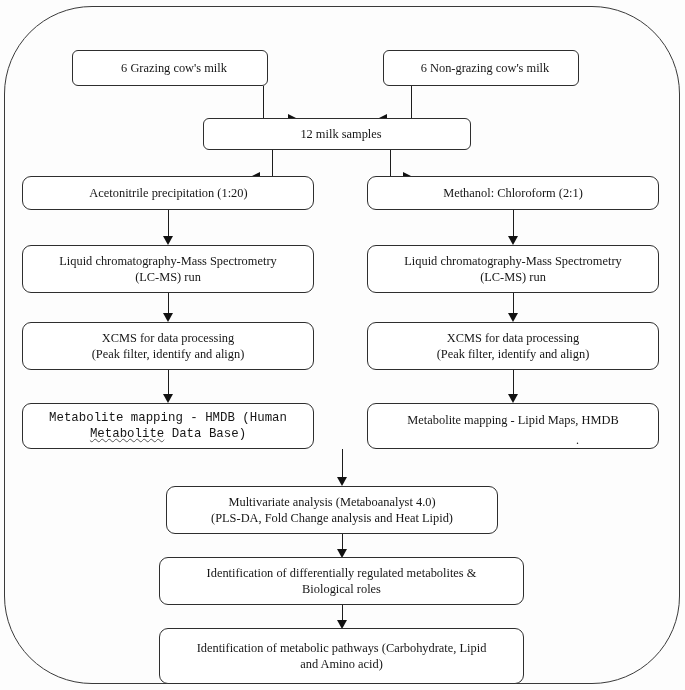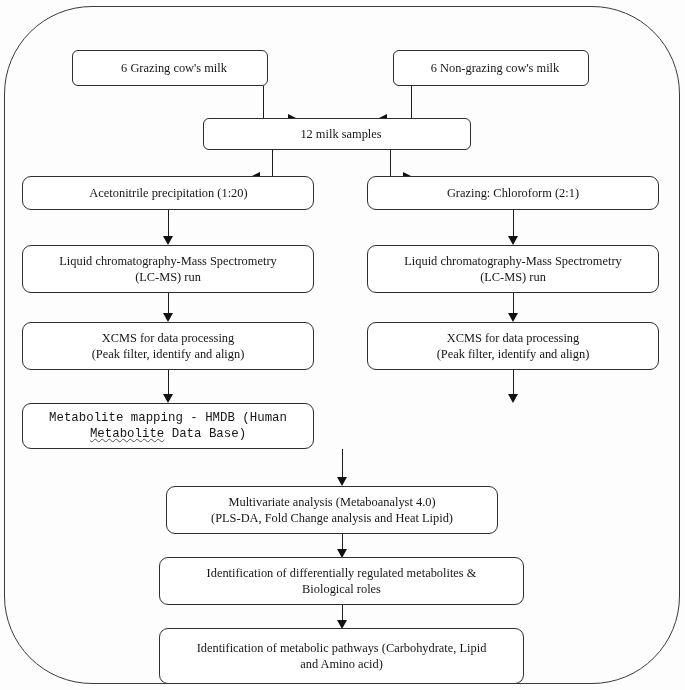--- a/index.html
+++ b/index.html
@@ -95,21 +95,21 @@
 <body>
 
 <div id="canvas">
 
   <div id="outer-frame"></div>
 
   <div class="flow-box square-ish" style="left:72px; top:50px; width:196px; height:36px;">
     <span class="txt">6 Grazing cow's milk</span>
   </div>
 
-  <div class="flow-box square-ish" style="left:393px; top:50px; width:196px; height:36px;justify-content:center;">
+  <div class="flow-box square-ish" style="left:383px; top:50px; width:196px; height:36px;justify-content:center;">
     <span class="txt">6 Non-grazing cow's milk</span>
   </div>
 
   <div class="vline" style="left:263px; top:86px; height:33px;"></div>
   <div class="hline" style="left:263px; top:118px; width:28px;"></div>
   <div class="arrow-right" style="left:288px; top:113.5px;"></div>
 
   <div class="vline" style="left:411px; top:86px; height:33px;"></div>
   <div class="hline" style="left:383px; top:118px; width:29px;"></div>
   <div class="arrow-left" style="left:377px; top:113.5px;"></div>
@@ -124,21 +124,21 @@
 
   <div class="vline" style="left:390px; top:150px; height:27px;"></div>
   <div class="hline" style="left:390px; top:176px; width:16px;"></div>
   <div class="arrow-right" style="left:403px; top:171.5px;"></div>
 
   <div class="flow-box" style="left:22px; top:176px; width:292px; height:34px;padding-left:9px;">
     <span class="txt">Acetonitrile precipitation (1:20)</span>
   </div>
 
   <div class="flow-box" style="left:367px; top:176px; width:292px; height:34px;">
-    <span class="txt">Grazing: Chloroform (2:1)</span>
+    <span class="txt">Methanol: Chloroform (2:1)</span>
   </div>
 
   <div class="vline" style="left:168px; top:210px; height:29px;"></div>
   <div class="arrow-down" style="left:163px; top:236px;"></div>
 
   <div class="vline" style="left:513px; top:210px; height:29px;"></div>
   <div class="arrow-down" style="left:508px; top:236px;"></div>
 
   <div class="flow-box" style="left:22px; top:245px; width:292px; height:48px;">
     <span class="txt">
@@ -180,20 +180,26 @@
   <div class="vline" style="left:513px; top:370px; height:28px;"></div>
   <div class="arrow-down" style="left:508px; top:394px;"></div>
 
   <div class="flow-box" style="left:22px; top:403px; width:292px; height:46px;font-family:Liberation Mono, monospace;">
     <span class="txt">
       <span>Metabolite mapping - HMDB (Human</span><br>
       <span class="wavy">Metabolite</span><span> Data Base)</span>
     </span>
   </div>
 
+  <div class="flow-box" style="left:367px; top:403px; width:292px; height:46px;">
+    <span class="txt" style="position:relative; top:-6px;">
+      <span>Metabolite mapping - Lipid Maps, HMDB</span>
+    </span>
+    <span class="dot-mark" style="left:208px; top:30px;">.</span>
+  </div>
 
   <div class="vline" style="left:342px; top:449px; height:32px;"></div>
   <div class="arrow-down" style="left:337px; top:477px;"></div>
 
   <div class="flow-box" style="left:166px; top:486px; width:332px; height:48px;justify-content:center;">
     <span class="txt">
       <span>Multivariate analysis (Metaboanalyst 4.0)</span><br>
       <span>(PLS-DA, Fold Change analysis and Heat Lipid)</span>
     </span>
   </div>

